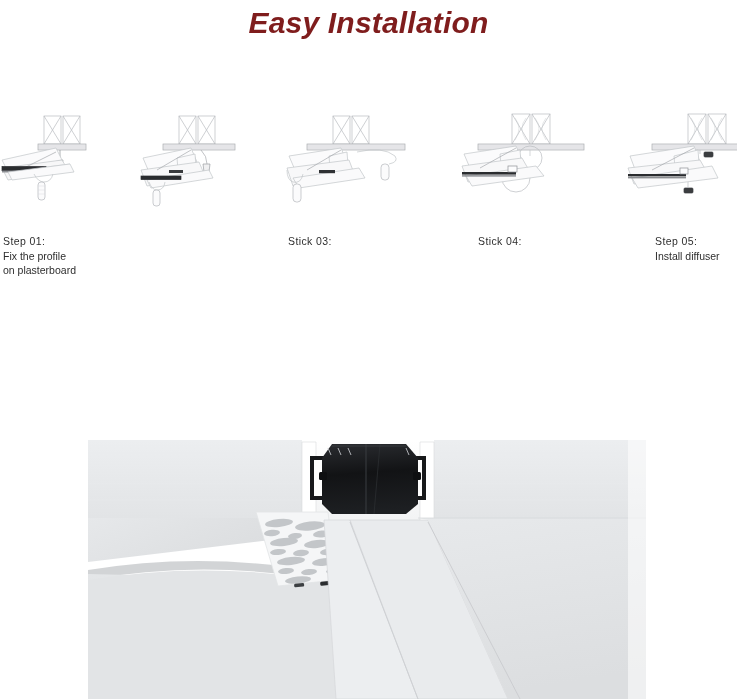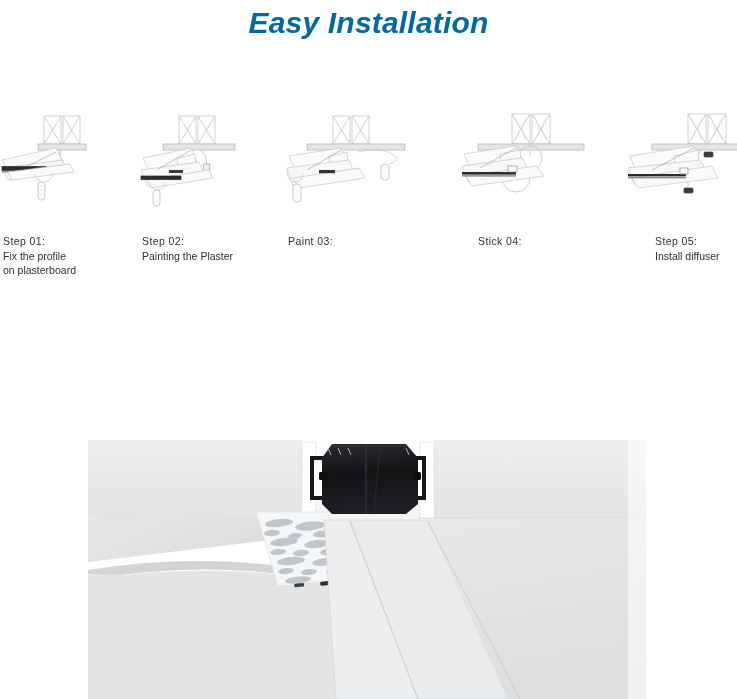--- a/index.html
+++ b/index.html
@@ -15,21 +15,21 @@
   
   .title-wrap{
     position:absolute;left:0;top:0;width:737px;height:46px;
     display:flex;align-items:center;justify-content:center;
   }
   .title{
     font-family:"Liberation Sans", sans-serif;
     font-size:30px;
     font-weight:bold;
     font-style:italic;
-    color:#0369a1;
+    color:#7f1d1d;
     letter-spacing:.2px;
     white-space:nowrap;
   }
 
   
   .steps{
     position:absolute;left:0;top:108px;width:737px;height:175px;
   }
   .step{
     position:absolute;top:0;width:150px;height:175px;
@@ -140,25 +140,20 @@
             <path d="M8 72 L70 62 L74 70 L12 80 Z" fill="#fafafb" stroke="#c2c5c9"></path>
 
             <rect x="2" y="68" width="40" height="3.6" fill="#2a2c2f" stroke="#2a2c2f"></rect>
             <rect x="30" y="62" width="14" height="3" fill="#3a3c3f" stroke="none"></rect>
 
             <path d="M10 74 q3 8 8 8 q7 0 8 -8" stroke="#c2c5c9"></path>
             <rect x="14" y="82" width="7" height="16" rx="3" fill="#fbfbfc" stroke="#b5b8bc"></rect>
           </g>
         </svg>
       </div>
-      <div class="labels">
-        <div class="lbl head">Step 02:</div>
-        <div class="lbl">Painting the Plaster</div>
-        <div class="lbl"></div>
-      </div>
     </div>
 
     <div class="step" id="step-3">
       <div class="art">
         <svg viewBox="0 0 150 120" xmlns="http://www.w3.org/2000/svg">
           <g fill="none" stroke="#b9bcc0" stroke-width="0.7">
             <rect x="48" y="8" width="17" height="28"></rect>
             <rect x="67" y="8" width="17" height="28"></rect>
             <path d="M48 8 L65 36 M65 8 L48 36 M67 8 L84 36 M84 8 L67 36"></path>
             <rect x="22" y="36" width="98" height="6" fill="#ececee" stroke="#a9acb0"></rect>
@@ -173,21 +168,21 @@
             <path d="M56 42 L22 62" stroke="#a6a9ad"></path>
             <path d="M8 70 L74 60 L80 70 L14 80 Z" fill="#fafafb" stroke="#c2c5c9"></path>
             <rect x="34" y="62" width="16" height="3.2" fill="#2f3134" stroke="none"></rect>
 
             <path d="M2 62 q0 10 6 12 q8 2 10 -8" stroke="#c2c5c9"></path>
             <rect x="8" y="76" width="8" height="18" rx="3.5" fill="#fbfbfc" stroke="#b5b8bc"></rect>
           </g>
         </svg>
       </div>
       <div class="labels">
-        <div class="lbl head">Paint 03:</div>
+        <div class="lbl head">Stick 03:</div>
         <div class="lbl"></div>
       </div>
     </div>
 
     <div class="step" id="step-4">
       <div class="art">
         <svg viewBox="0 0 150 120" xmlns="http://www.w3.org/2000/svg">
           <g fill="none" stroke="#b9bcc0" stroke-width="0.7">
             <rect x="52" y="6" width="18" height="30"></rect>
             <rect x="72" y="6" width="18" height="30"></rect>

